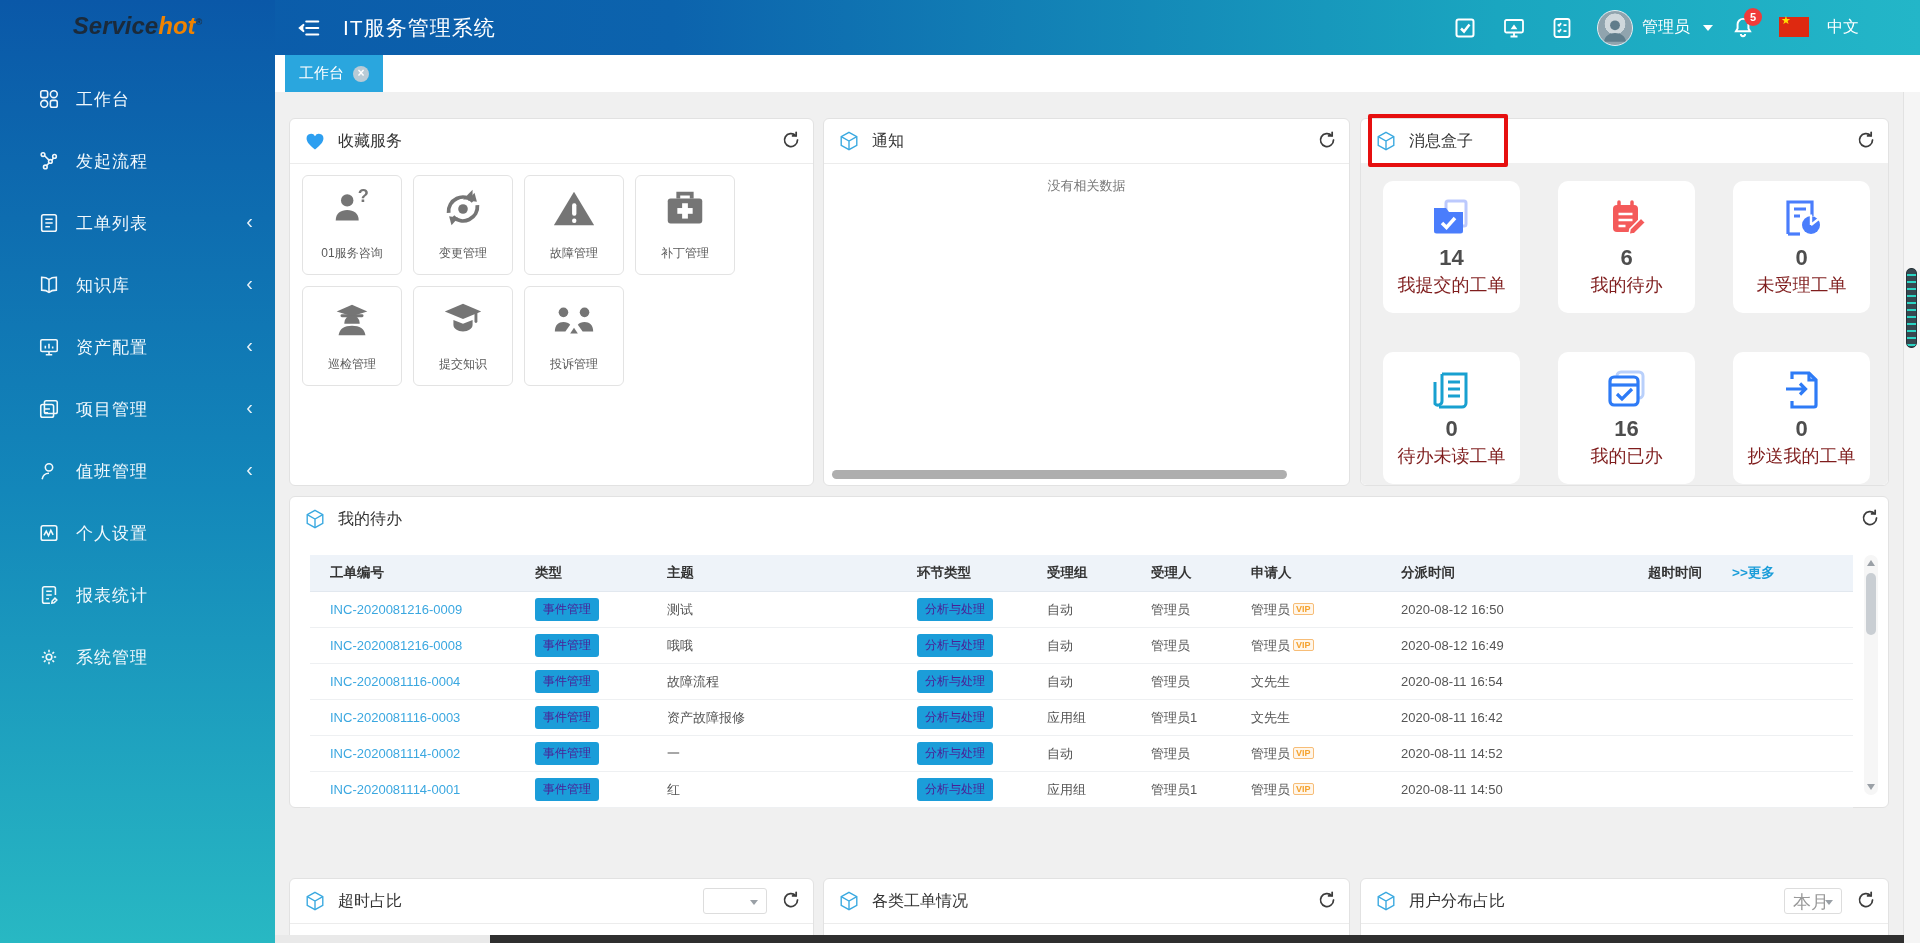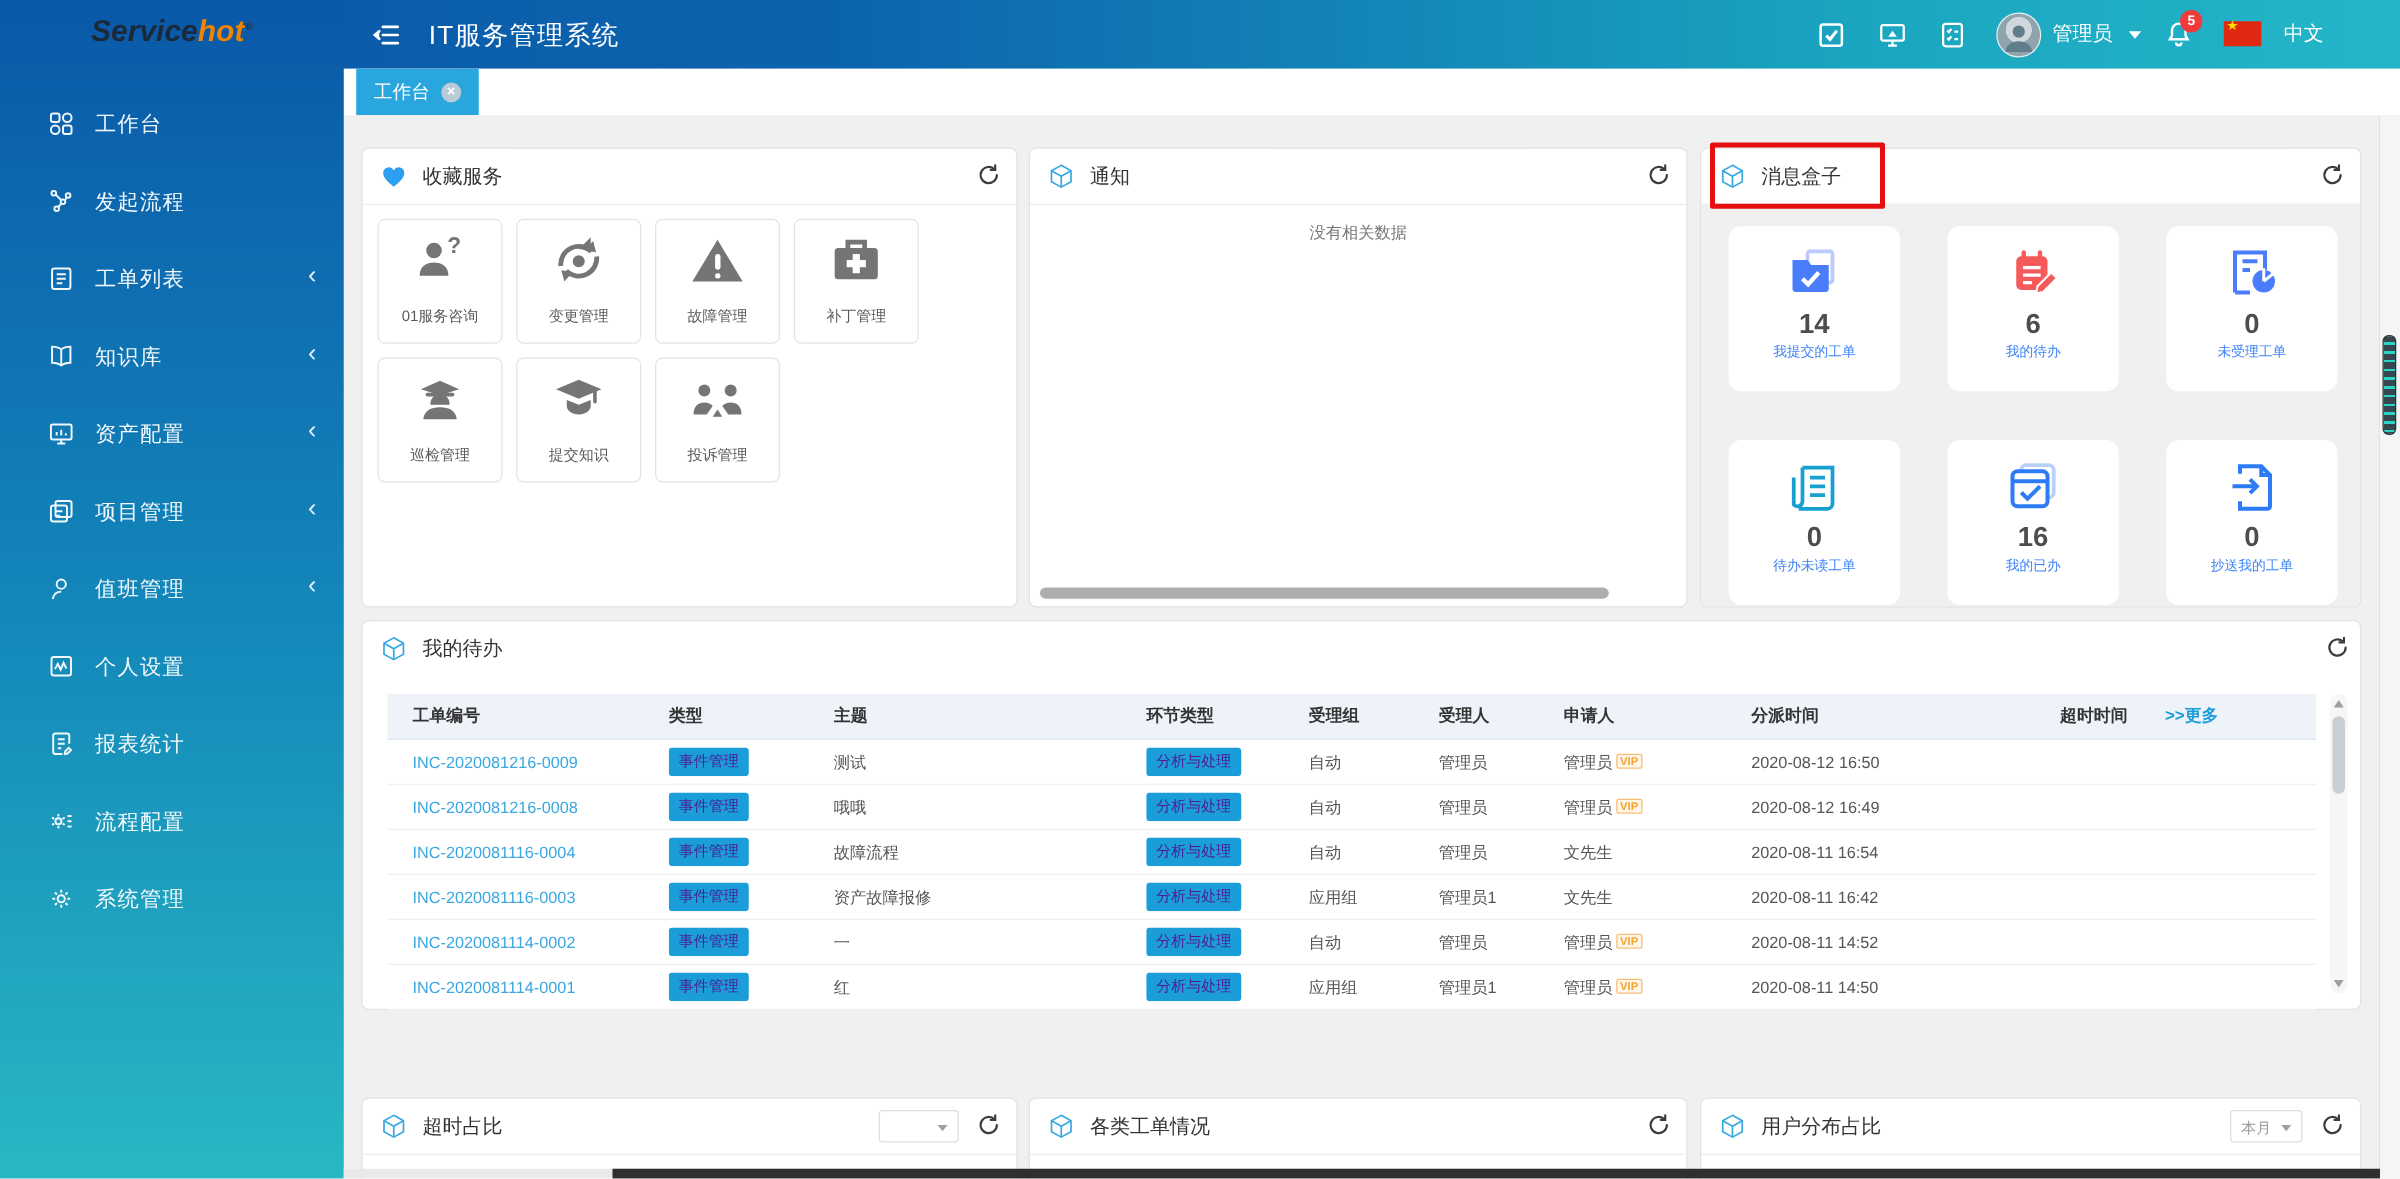--- a/index.html
+++ b/index.html
@@ -54,21 +54,21 @@
   .fav-tile .flabel{font-size:12px;color:#5a5a5a;white-space:nowrap;}
   
   .notice-empty{position:absolute;left:0;top:58px;width:100%;text-align:center;font-size:13px;color:#777;}
   .hscroll{position:absolute;left:8px;bottom:6px;width:455px;height:9px;border-radius:5px;background:#aeaeae;}
   
   .msg-body{position:absolute;left:0;top:44px;right:0;bottom:0;background:#f0f0f0;border-radius:0 0 6px 6px;
             display:grid;grid-template-columns:repeat(3,137px);column-gap:39px;row-gap:37px;padding:18px 0 0 22px;box-sizing:border-box;gap:38px;}
   .msg-tile{width:137px;height:132px;background:#fff;border-radius:10px;cursor:pointer;text-align:center;box-sizing:border-box;padding-top:13px;}
   .msg-tile .tico{display:inline-block;width:48px;height:48px;}
   .msg-count{font-size:22px;font-weight:bold;color:#4d4d4d;line-height:24px;}
-  .msg-label{font-size:11px;color:#3b82f6;margin-top:3px;white-space:nowrap;}
+  .msg-label{font-size:18px;color:#7f1d1d;margin-top:3px;white-space:nowrap;}
   .hl-rect{position:absolute;left:1368px;top:114px;width:132px;height:45px;border:4px solid #e60f0f;border-radius:2px;
            z-index:60;pointer-events:none;}
   
   .todo-hd{border-bottom:none;}
   .tbl{position:absolute;left:20px;top:58px;width:1543px;}
   .trow{display:flex;align-items:center;height:35px;border-bottom:1px solid #eef0f2;padding-left:20px;font-size:13px;color:#555;background:#fff;}
   .trow.thead{background:#eef3f9;border-bottom:1px solid #e2e8ef;color:#333;font-size:13.5px;font-weight:bold;height:36px;}
   .cell{white-space:nowrap;overflow:hidden;box-sizing:border-box;padding-right:6px;}
   .c-id{width:205px;} .c-type{width:132px;} .c-subj{width:250px;} .c-stage{width:130px;} .c-grp{width:104px;}
   .c-hand{width:100px;} .c-app{width:150px;} .c-time{width:202px;} .c-to{width:105px;text-align:right;}
@@ -78,21 +78,21 @@
   .bdg{display:inline-block;background:#1b9dd9;color:#4c1d95;font-size:12px;padding:3px 8px;border-radius:3px;cursor:default;}
   .vip{display:inline-block;margin-left:3px;background:#fff6ea;border:1px solid #f7bd77;color:#f5a22e;
        font-size:9px;font-weight:bold;border-radius:2px;padding:0 2px;vertical-align:2px;}
   .vscroll{position:absolute;right:10px;top:58px;bottom:12px;width:14px;background:#f6f6f6;border-radius:7px;}
   .vthumb{position:absolute;left:2px;top:18px;width:10px;height:62px;background:#c9ced3;border-radius:5px;}
   .tri{width:0;height:0;position:absolute;left:3px;}
   .tri-up{top:5px;border-left:4px solid transparent;border-right:4px solid transparent;border-bottom:6px solid #9aa0a6;}
   .tri-dn{bottom:5px;border-left:4px solid transparent;border-right:4px solid transparent;border-top:6px solid #9aa0a6;}
   
   .sel{position:absolute;right:46px;top:9px;width:64px;height:26px;border:1px solid #ddd;border-radius:3px;background:#fff;
-       font-size:12px;color:#999;line-height:26px;padding-left:8px;box-sizing:border-box;cursor:pointer;}
+       font-size:18px;color:#999;line-height:26px;padding-left:8px;box-sizing:border-box;cursor:pointer;}
   .sel .sv{position:absolute;right:8px;top:11px;width:0;height:0;border-left:4px solid transparent;border-right:4px solid transparent;border-top:5px solid #9aa0a6;}
   
   .page-vtrack{position:absolute;right:0;top:92px;width:16px;bottom:0;background:#f5f5f5;border-left:1px solid #e2e2e2;z-index:40;}
   .page-vthumb{position:absolute;left:2px;top:176px;width:11px;height:80px;border-radius:5px;cursor:pointer;
        background:repeating-linear-gradient(180deg,#37474f 0 5px,#2bd4c3 5px 7px);border:1px solid #263238;box-sizing:border-box;}
   .page-htrack{position:absolute;left:275px;bottom:0;height:8px;right:16px;background:#e9e9e9;z-index:40;}
   .page-hthumb{position:absolute;left:215px;top:0;height:8px;right:0;background:#2f2f2f;cursor:pointer;}
   svg{display:block;}
 </style>
 </head>
@@ -258,31 +258,20 @@
           <svg viewBox="0 0 24 24" width="22" height="22" fill="none" stroke="#fff" stroke-width="1.7">
             <path d="M19 12V5a2 2 0 0 0-2-2H7a2 2 0 0 0-2 2v14a2 2 0 0 0 2 2h6"></path>
               <path d="M9 8h6M9 12h6M9 16h3"></path>
               <path d="M15.5 18.5l3-3 2 2-3 3-2.4.4z"></path>
           </svg>
           </span>
         <span class="ml">报表统计</span>
         <span class="chev"></span>
       </div>
 
-      <div class="m-item">
-        <span class="mi">
-          <svg viewBox="0 0 24 24" width="22" height="22" fill="none" stroke="#fff" stroke-width="1.7">
-            <circle cx="9.5" cy="12" r="2.6"></circle>
-            <path d="M9.5 5.6v2.2M9.5 16.2v2.2M4 8.8l1.9 1.1M13.1 14.1l1.9 1.1M4 15.2l1.9-1.1M13.1 9.9l1.9-1.1"></path>
-            <path d="M17.5 7.5h3.5M17.5 12h3.5M17.5 16.5h3.5"></path>
-          </svg>
-          </span>
-        <span class="ml">流程配置</span>
-        <span class="chev"></span>
-      </div>
 
       <div class="m-item">
         <span class="mi">
           <svg viewBox="0 0 24 24" width="22" height="22" fill="none" stroke="#fff" stroke-width="1.7">
             <circle cx="12" cy="12" r="3.1"></circle>
             <path d="M12 4.2v2.5M12 17.3v2.5M4.2 12h2.5M17.3 12h2.5M6.5 6.5l1.8 1.8M15.7 15.7l1.8 1.8M6.5 17.5l1.8-1.8M15.7 8.3l1.8-1.8"></path>
           </svg>
           </span>
         <span class="ml">系统管理</span>
         <span class="chev"></span>

